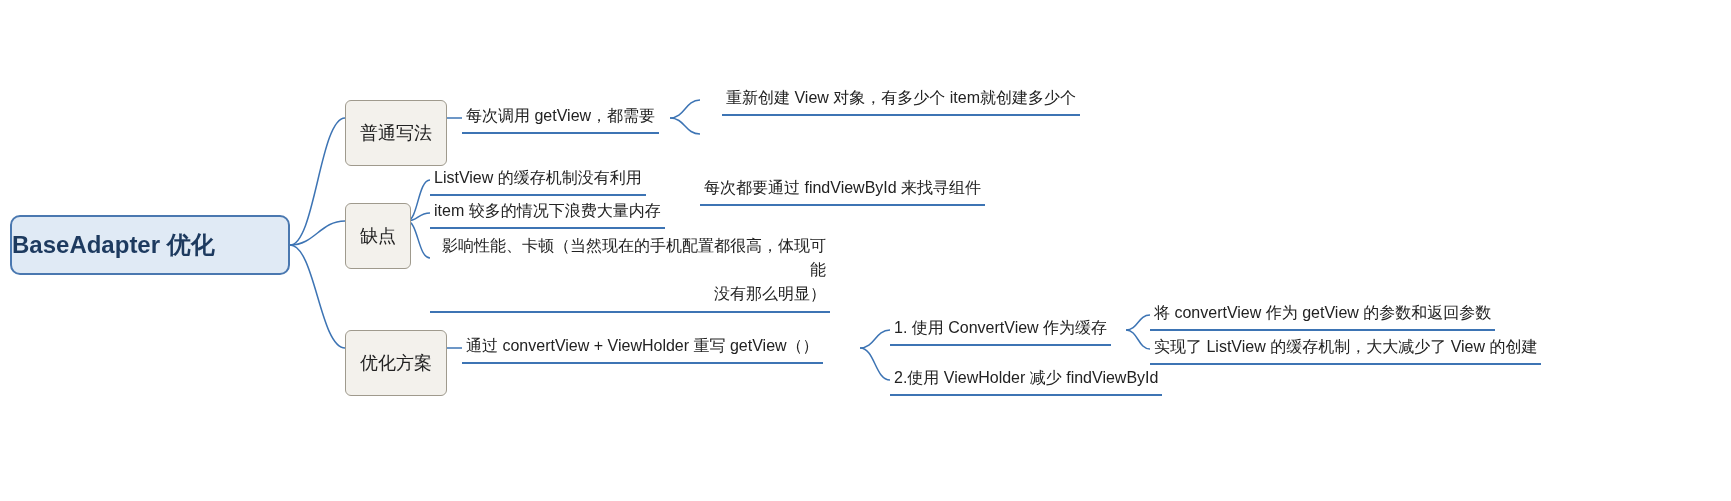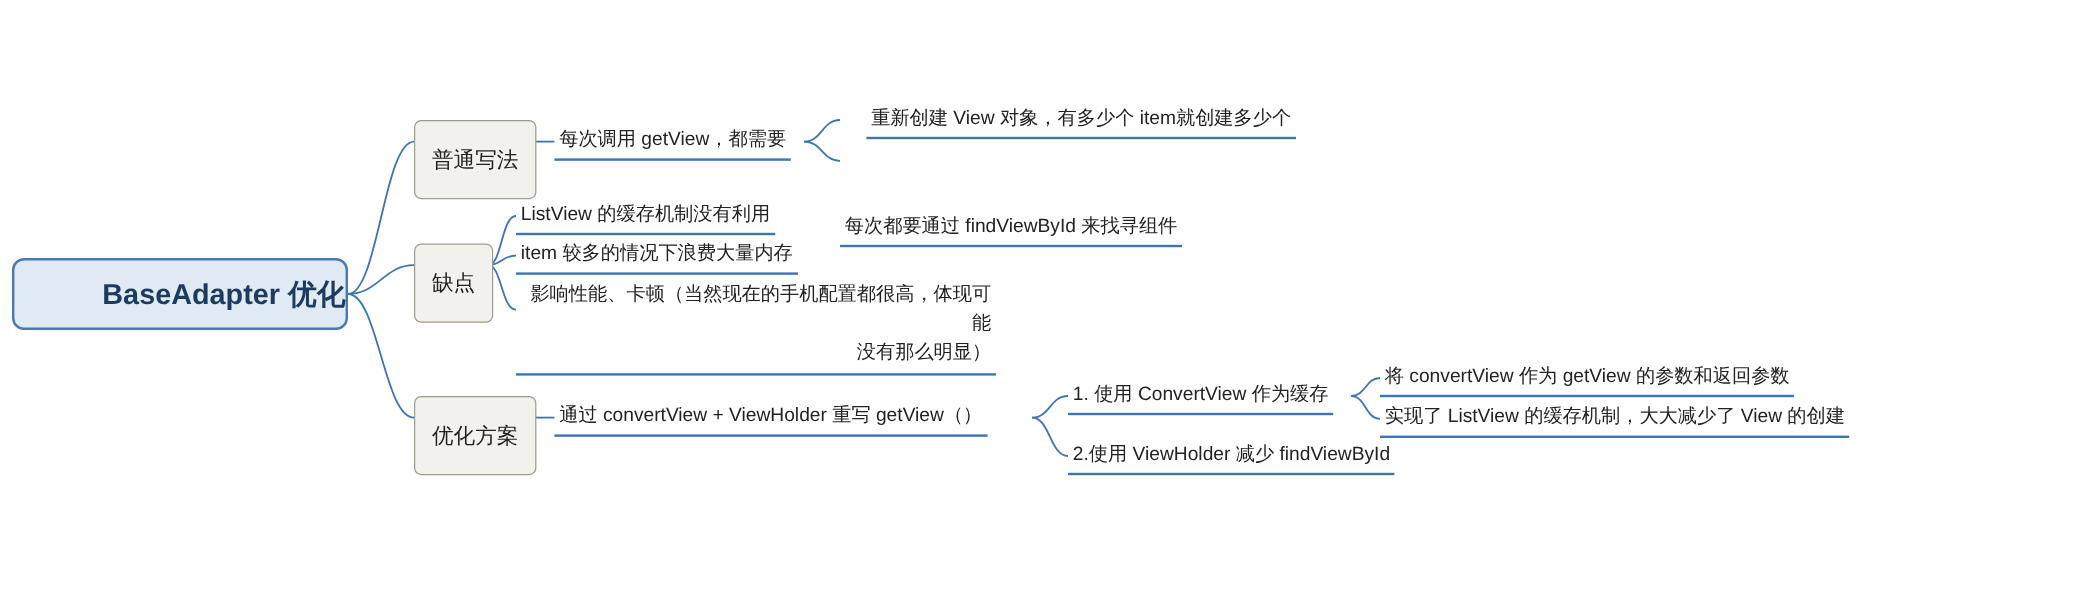--- a/index.html
+++ b/index.html
@@ -23,21 +23,21 @@
   .root-node {
     left: 10px;
     top: 215px;
     width: 280px;
     height: 60px;
     background: #e0eaf5;
     border: 2px solid #4a78b0;
     border-radius: 10px;
     display: flex;
     align-items: center;
-    justify-content: flex-end;
+    justify-content: flex-start;
     font-size: 24px;
     font-weight: 700;
     color: #1d3a5f;
   }
   .branch-node {
     background: #f3f1ec;
     border: 1px solid #9f9a8d;
     border-radius: 6px;
     padding: 20px 14px;
     font-size: 18px;

